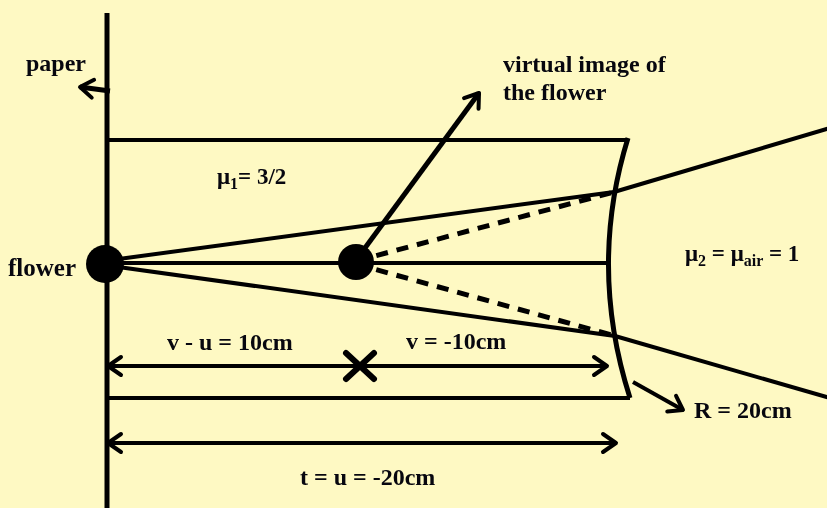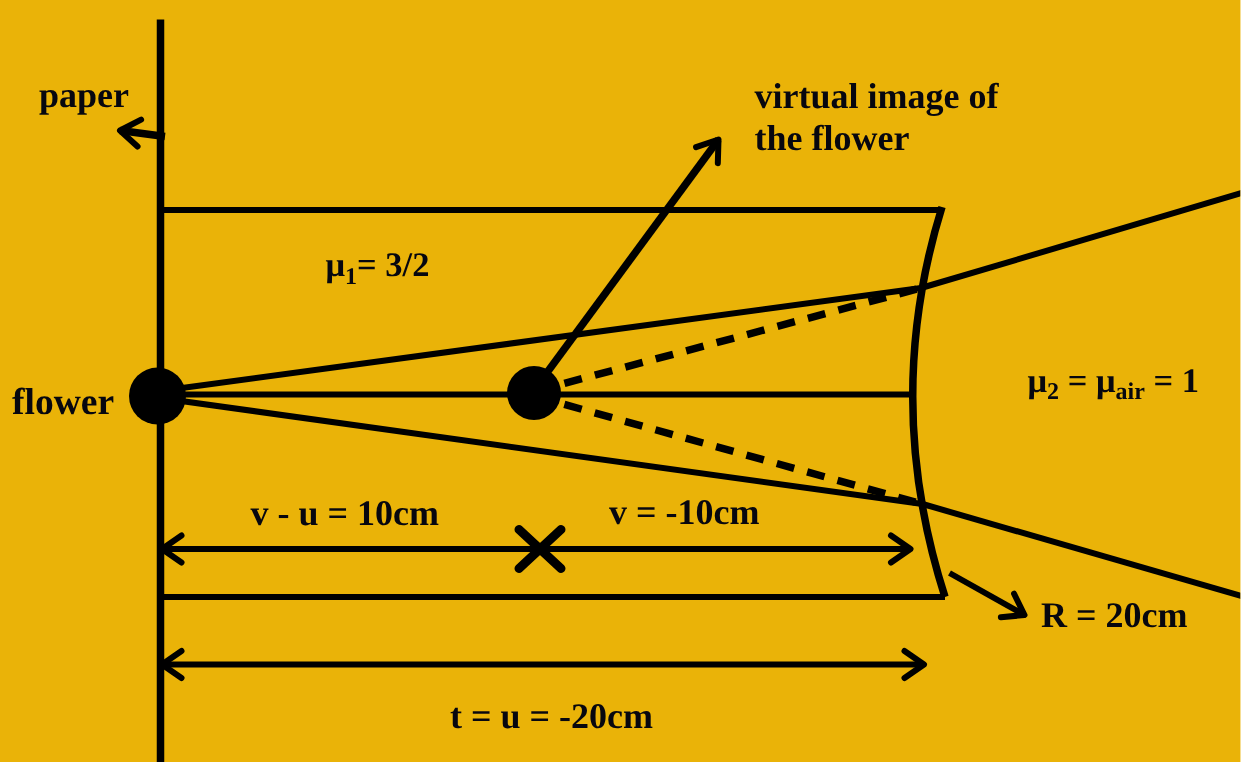--- a/index.html
+++ b/index.html
@@ -1,19 +1,19 @@
 <!DOCTYPE html>
 <html><head>
 <meta charset="utf-8">
 <style>
   html,body{margin:0;padding:0;background:#ffffff;}
   .stage{
     position:relative;
     width:827px;height:508px;
-    background:#eab308;
+    background:#fef9c3;
     overflow:hidden;
     font-family:"Liberation Serif", serif;
   }
   svg{position:absolute;left:0;top:0;}
   .lbl{
     font-family:"Liberation Serif", serif;
     font-weight:bold;
     font-size:24px;
     fill:#07070f;
   }

